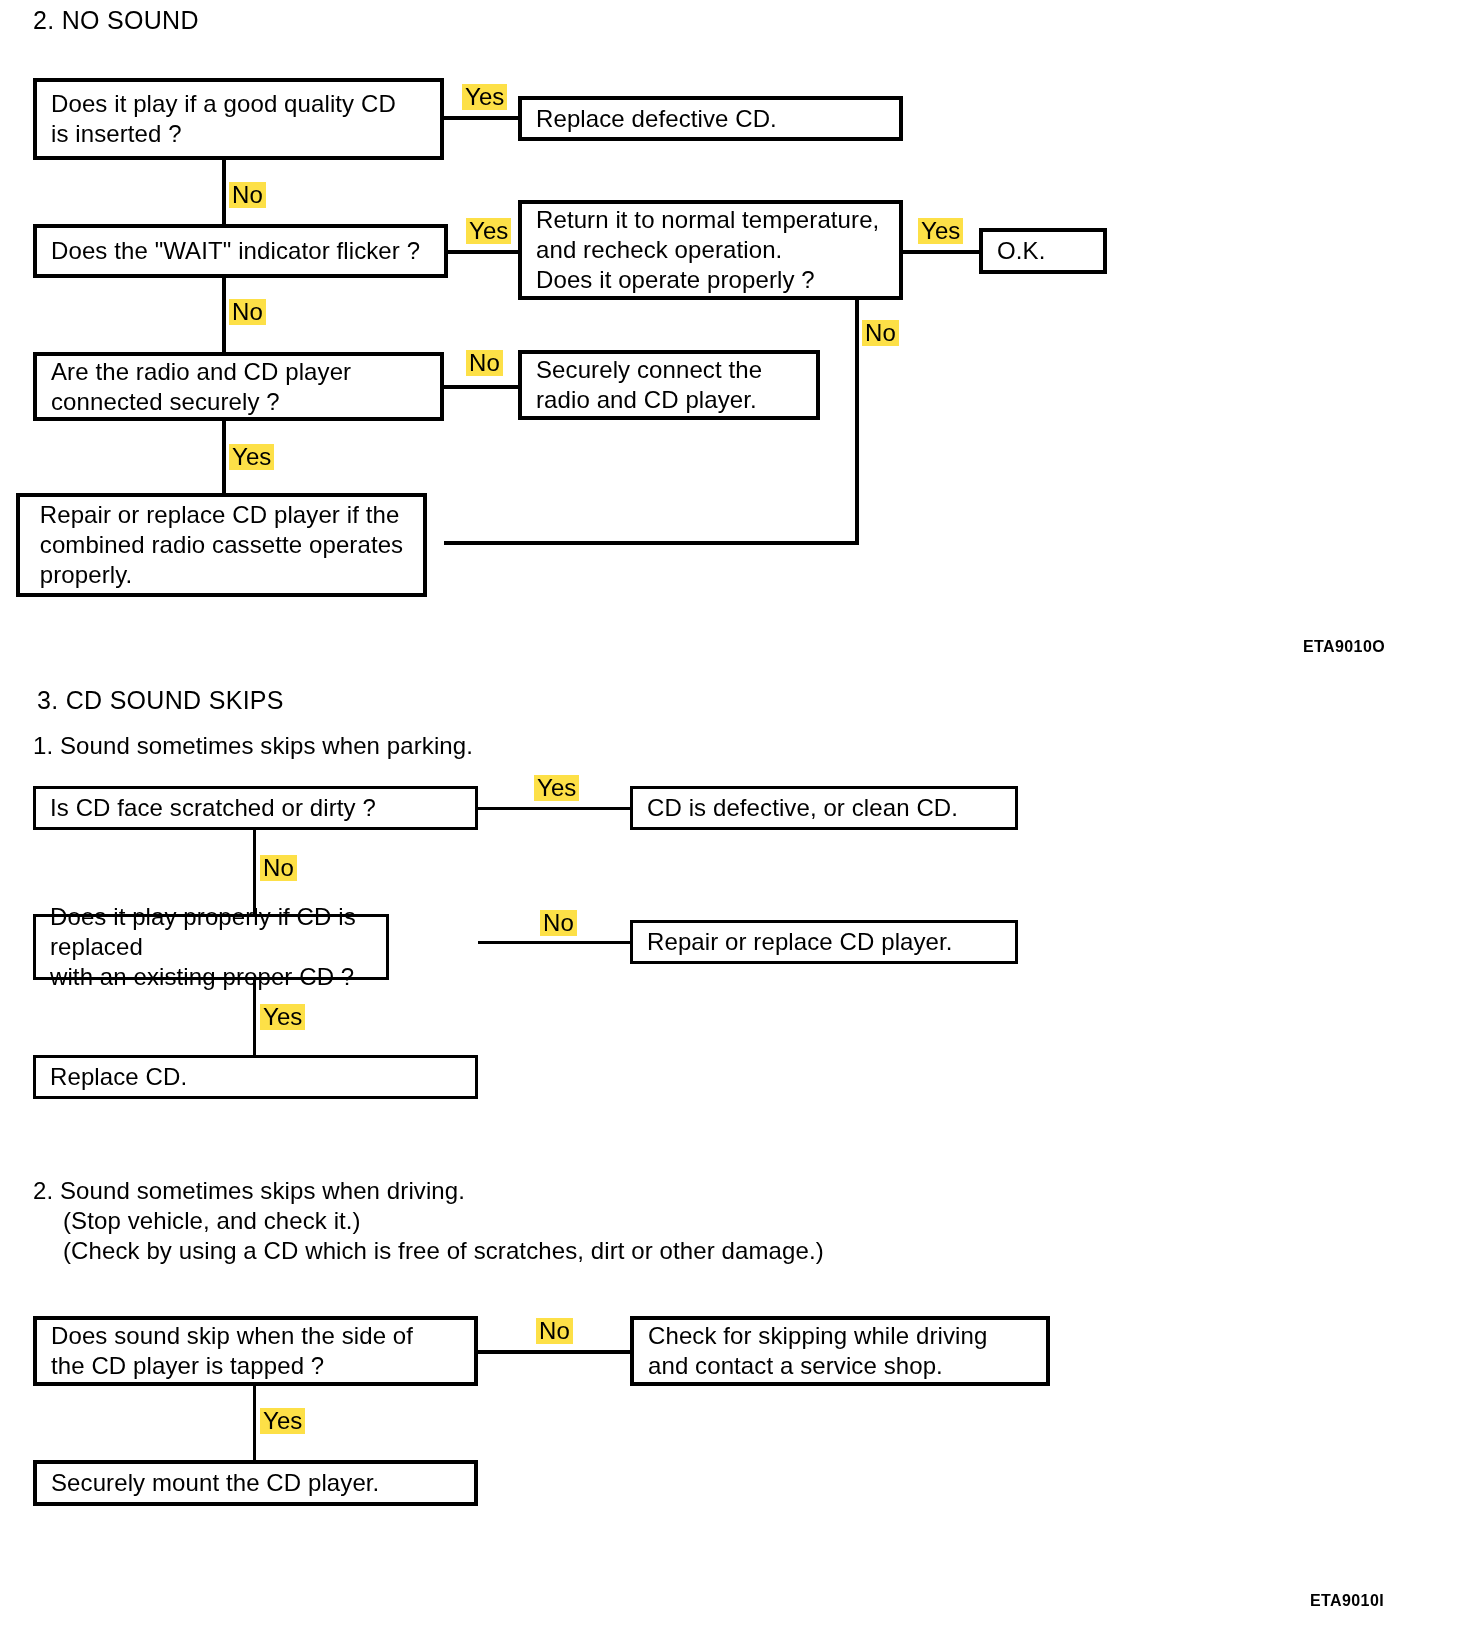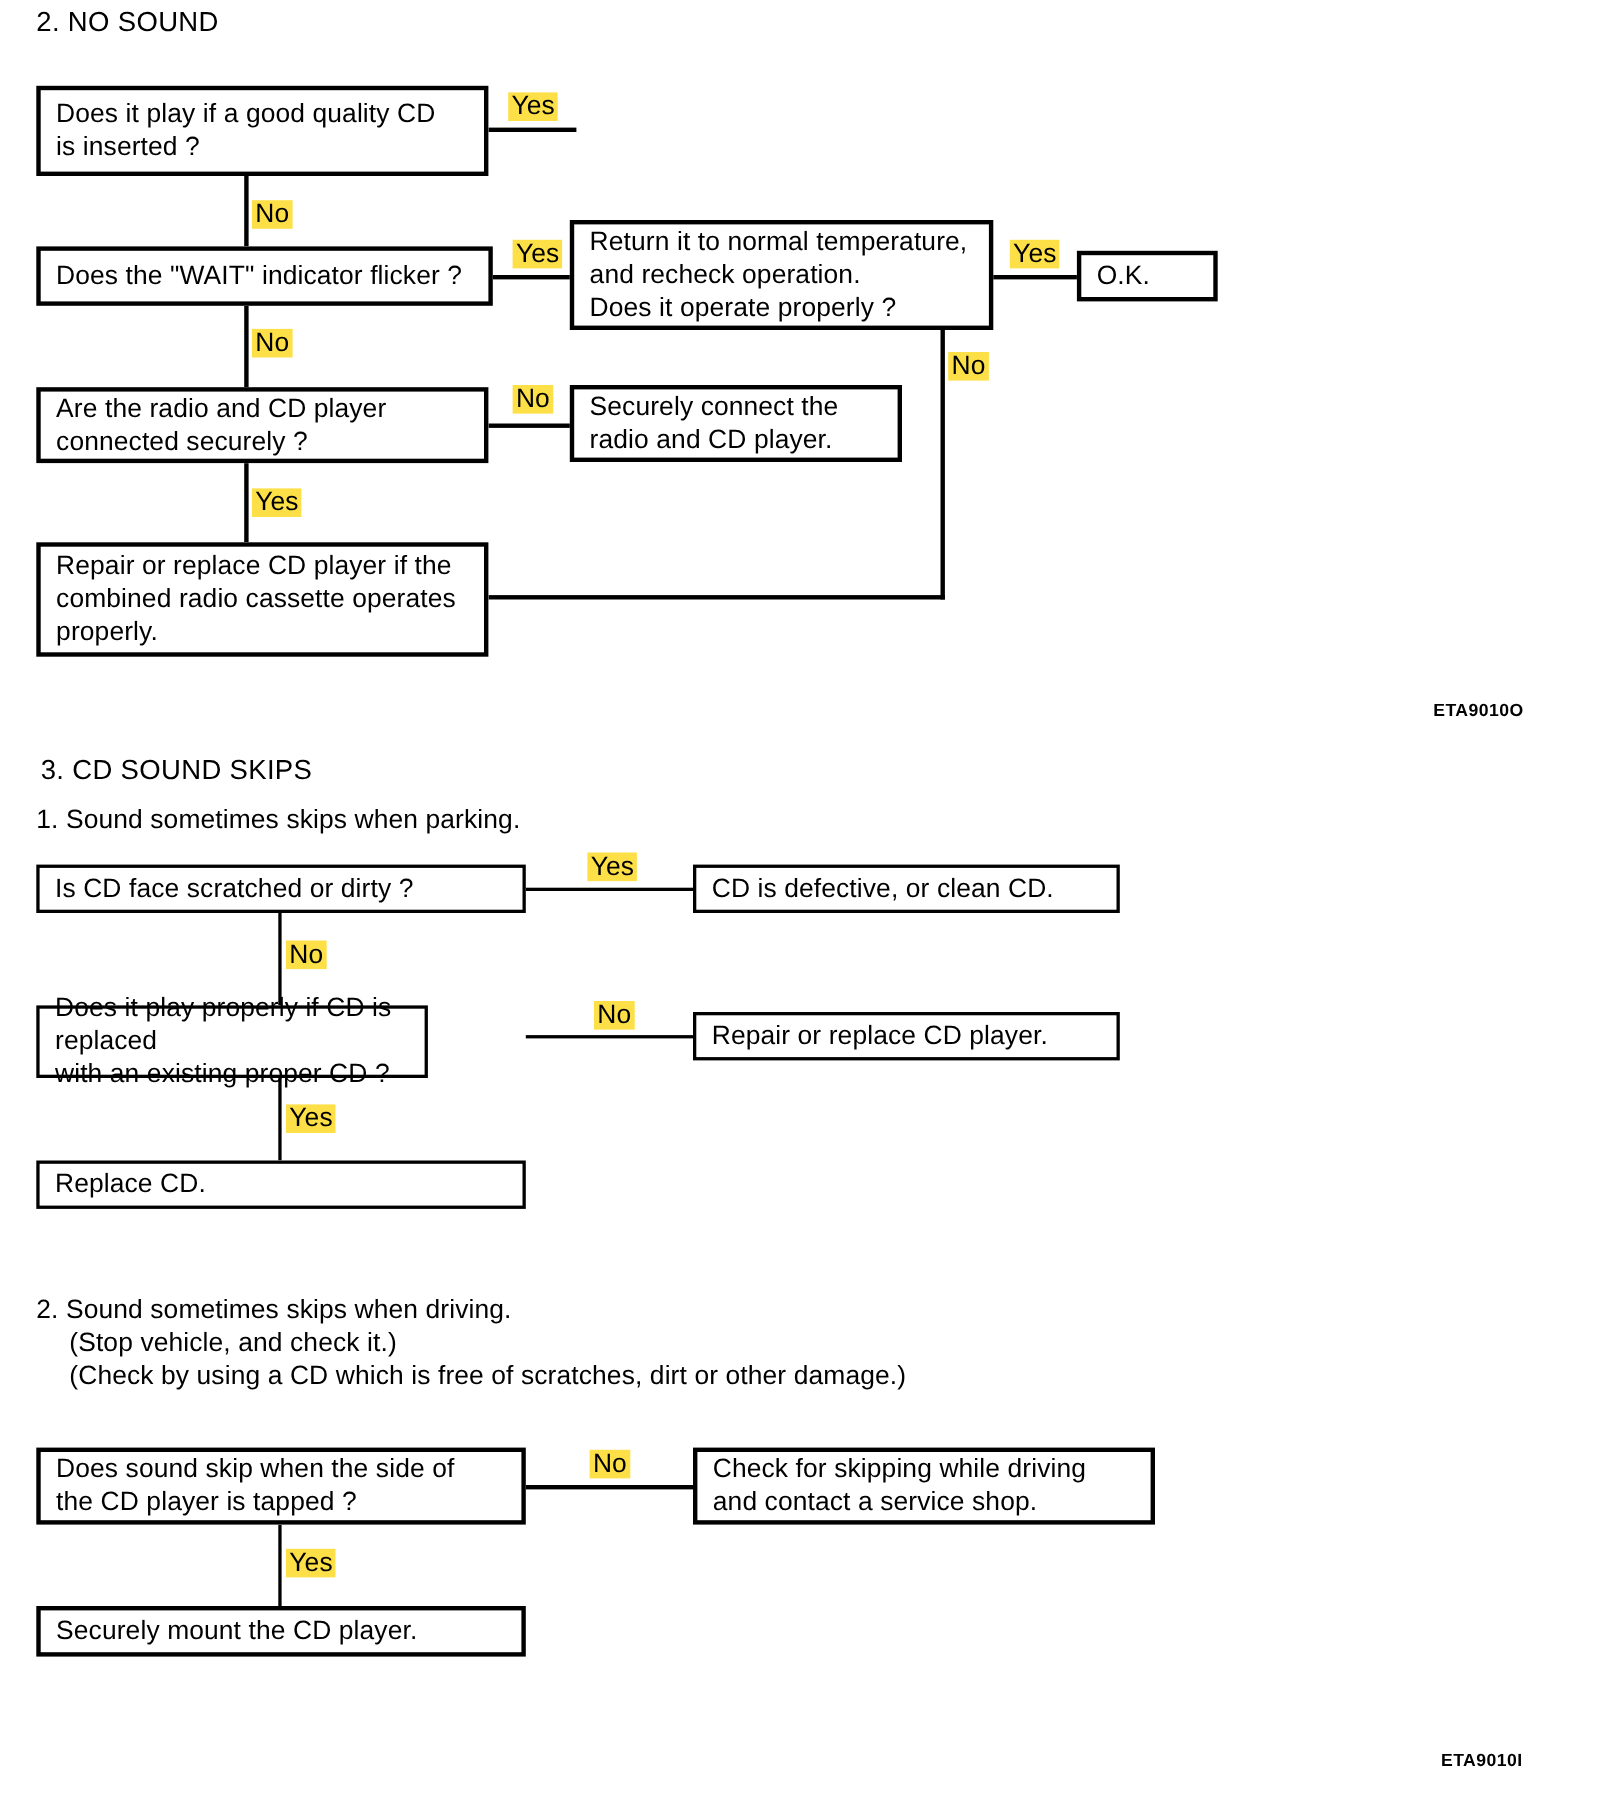--- a/index.html
+++ b/index.html
@@ -92,20 +92,23 @@
 
   <div class="hline" style="left:444px;top:385px;width:76px;"></div>
 
   <div class="vline" style="left:222px;top:421px;height:72px;"></div>
 
   <div class="fbox" style="left:33px;top:78px;width:411px;height:82px;">
     <span class="txt">Does it play if a good quality CD
 is inserted ?</span>
   </div>
 
+  <div class="fbox" style="left:518px;top:96px;width:385px;height:45px;">
+    <span class="txt">Replace defective CD.</span>
+  </div>
 
   <div class="fbox" style="left:33px;top:224px;width:415px;height:54px;">
     <span class="txt">Does the "WAIT" indicator flicker ?</span>
   </div>
 
   <div class="fbox" style="left:518px;top:200px;width:385px;height:100px;">
     <span class="txt">Return it to normal temperature,
 and recheck operation.
 Does it operate properly ?</span>
   </div>
@@ -117,21 +120,21 @@
   <div class="fbox" style="left:33px;top:352px;width:411px;height:69px;">
     <span class="txt">Are the radio and CD player
 connected securely ?</span>
   </div>
 
   <div class="fbox" style="left:518px;top:350px;width:302px;height:70px;">
     <span class="txt">Securely connect the
 radio and CD player.</span>
   </div>
 
-  <div class="fbox" style="left:33px;top:493px;width:411px;height:104px;">
+  <div class="fbox" style="left:16px;top:493px;width:411px;height:104px;justify-content:center;">
     <span class="txt">Repair or replace CD player if the
 combined radio cassette operates
 properly.</span>
   </div>
 
   <div class="edgelabel" style="left:462px;top:84px;">Yes</div>
   <div class="edgelabel" style="left:229px;top:182px;">No</div>
   <div class="edgelabel" style="left:466px;top:218px;">Yes</div>
   <div class="edgelabel" style="left:229px;top:299px;">No</div>
   <div class="edgelabel" style="left:918px;top:218px;">Yes</div>

